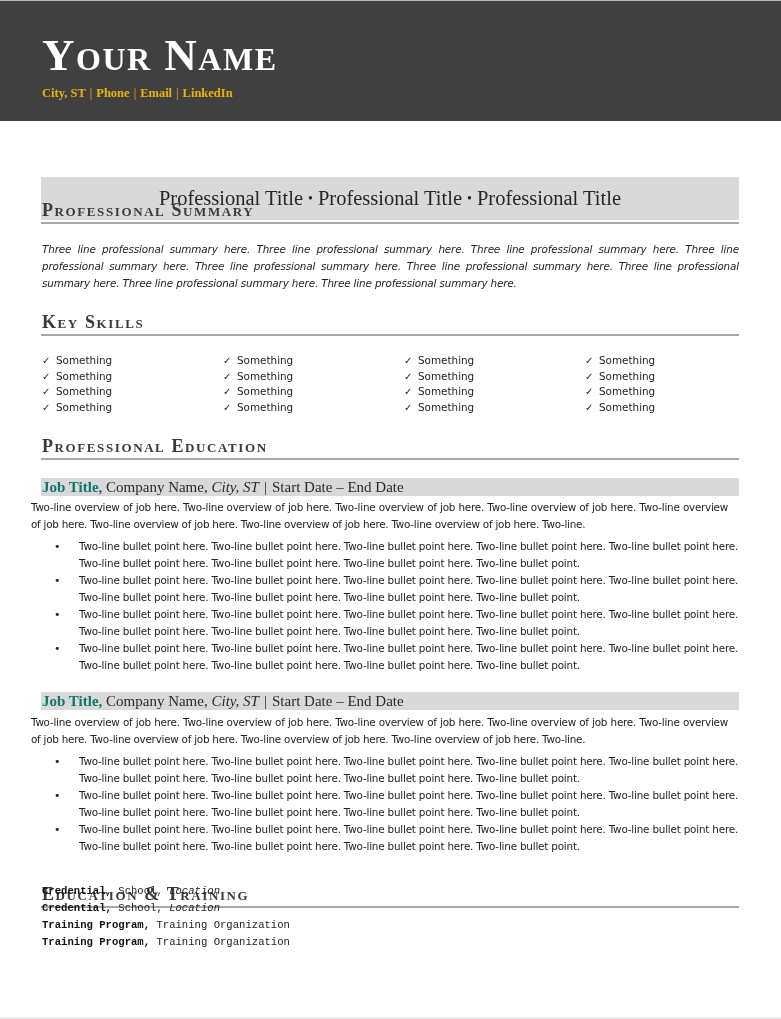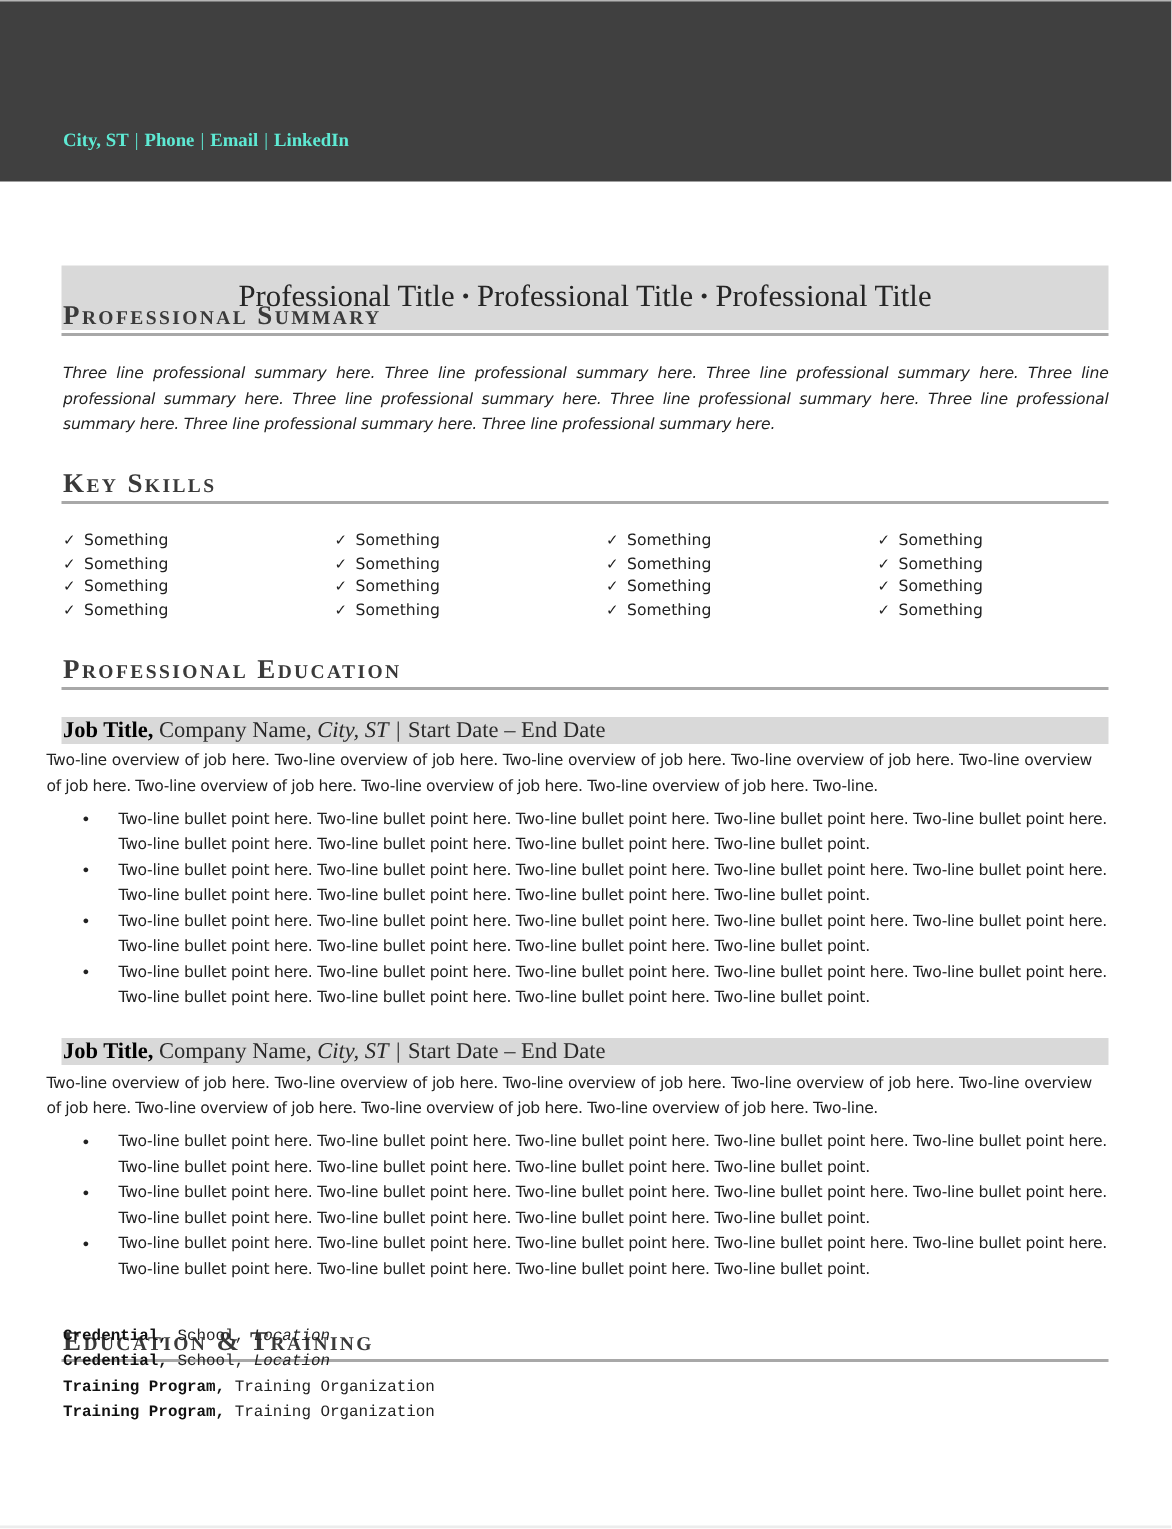--- a/index.html
+++ b/index.html
@@ -8,21 +8,21 @@
     position: absolute; left: 0; top: 0; width: 781px; height: 121px;
     background: #404040; border-top: 1px solid #b5b5b5; box-sizing: border-box;
   }
   .name {
     position: absolute; left: 42px; top: 31px; margin: 0;
     font-family: "Liberation Serif", serif; font-weight: bold; color: #ffffff;
     font-size: 45px; line-height: 46px; font-variant: small-caps; letter-spacing: 1.5px;
   }
   .contact {
     position: absolute; left: 42px; top: 85px;
-    font-family: "Liberation Serif", serif; font-weight: bold; color: #5eead4;
+    font-family: "Liberation Serif", serif; font-weight: bold; color: #eab308;
     font-size: 12.5px; line-height: 14px;
   }
   .contact .sep { padding: 0 4px; font-weight: normal; }
   .titlebar {
     position: absolute; left: 41px; top: 137px; width: 698px; height: 43px;
     background: #d9d9d9; display: flex; align-items: center; justify-content: center;
     font-family: "Liberation Serif", serif; font-size: 20.5px; color: #262626; margin-top: 40px;
   }
   .titlebar .dot { padding: 0 5px; font-size: 14px; }
   .section-head {
@@ -44,21 +44,21 @@
     grid-template-columns: 181px 181px 181px 154px;
     font-family: "DejaVu Sans", sans-serif; font-size: 10.4px; line-height: 15.5px; color: #222;
   }
   .skill { display: flex; align-items: center; }
   .skill .check { width: 14px; font-size: 10px; }
   .jobbar {
     position: absolute; left: 41px; width: 698px; height: 18px;
     background: #d9d9d9; display: flex; align-items: center; padding-left: 1px; box-sizing: border-box;
     font-family: "Liberation Serif", serif; font-size: 15px; color: #2a2a2a; white-space: nowrap;
   }
-  .jobbar b { font-weight: bold; color: #000000; }
+  .jobbar b { font-weight: bold; color: #0f766e; }
   .jobbar i { font-style: italic; }
   .jobbar .pipe { padding: 0 5px; }
   .overview {
     position: absolute; left: 31px; width: 697px;
     font-family: "DejaVu Sans", sans-serif; font-size: 10.4px; line-height: 17px;
     color: #222; margin: 0; letter-spacing: -0.25px; text-align: justify;
   }
   .bullets {
     position: absolute; left: 42px; width: 697px; margin: 0; padding: 0; list-style: none;
     font-family: "DejaVu Sans", sans-serif; font-size: 10.4px; line-height: 17px; color: #222;
@@ -70,20 +70,21 @@
     font-family: Liberation Mono, monospace; font-size: 10.6px; line-height: 17px; color: #222;
   }
   .edu b { font-weight: bold; color: #111; }
   .edu i { font-style: italic; }
   .bottom-line { position: absolute; left: 0; top: 1017px; width: 781px; height: 2px; background: #ececec; }
 </style>
 </head>
 <body>
 
 <div class="header">
+  <h1 class="name">Your Name</h1>
   <div class="contact">
     <span>City, ST</span><span class="sep">|</span><span>Phone</span><span class="sep">|</span><span>Email</span><span class="sep">|</span><span>LinkedIn</span>
   </div>
 </div>
 
 <div class="titlebar">
   <span>Professional Title</span>
   <span class="dot">•</span>
   <span>Professional Title</span>
   <span class="dot">•</span>

